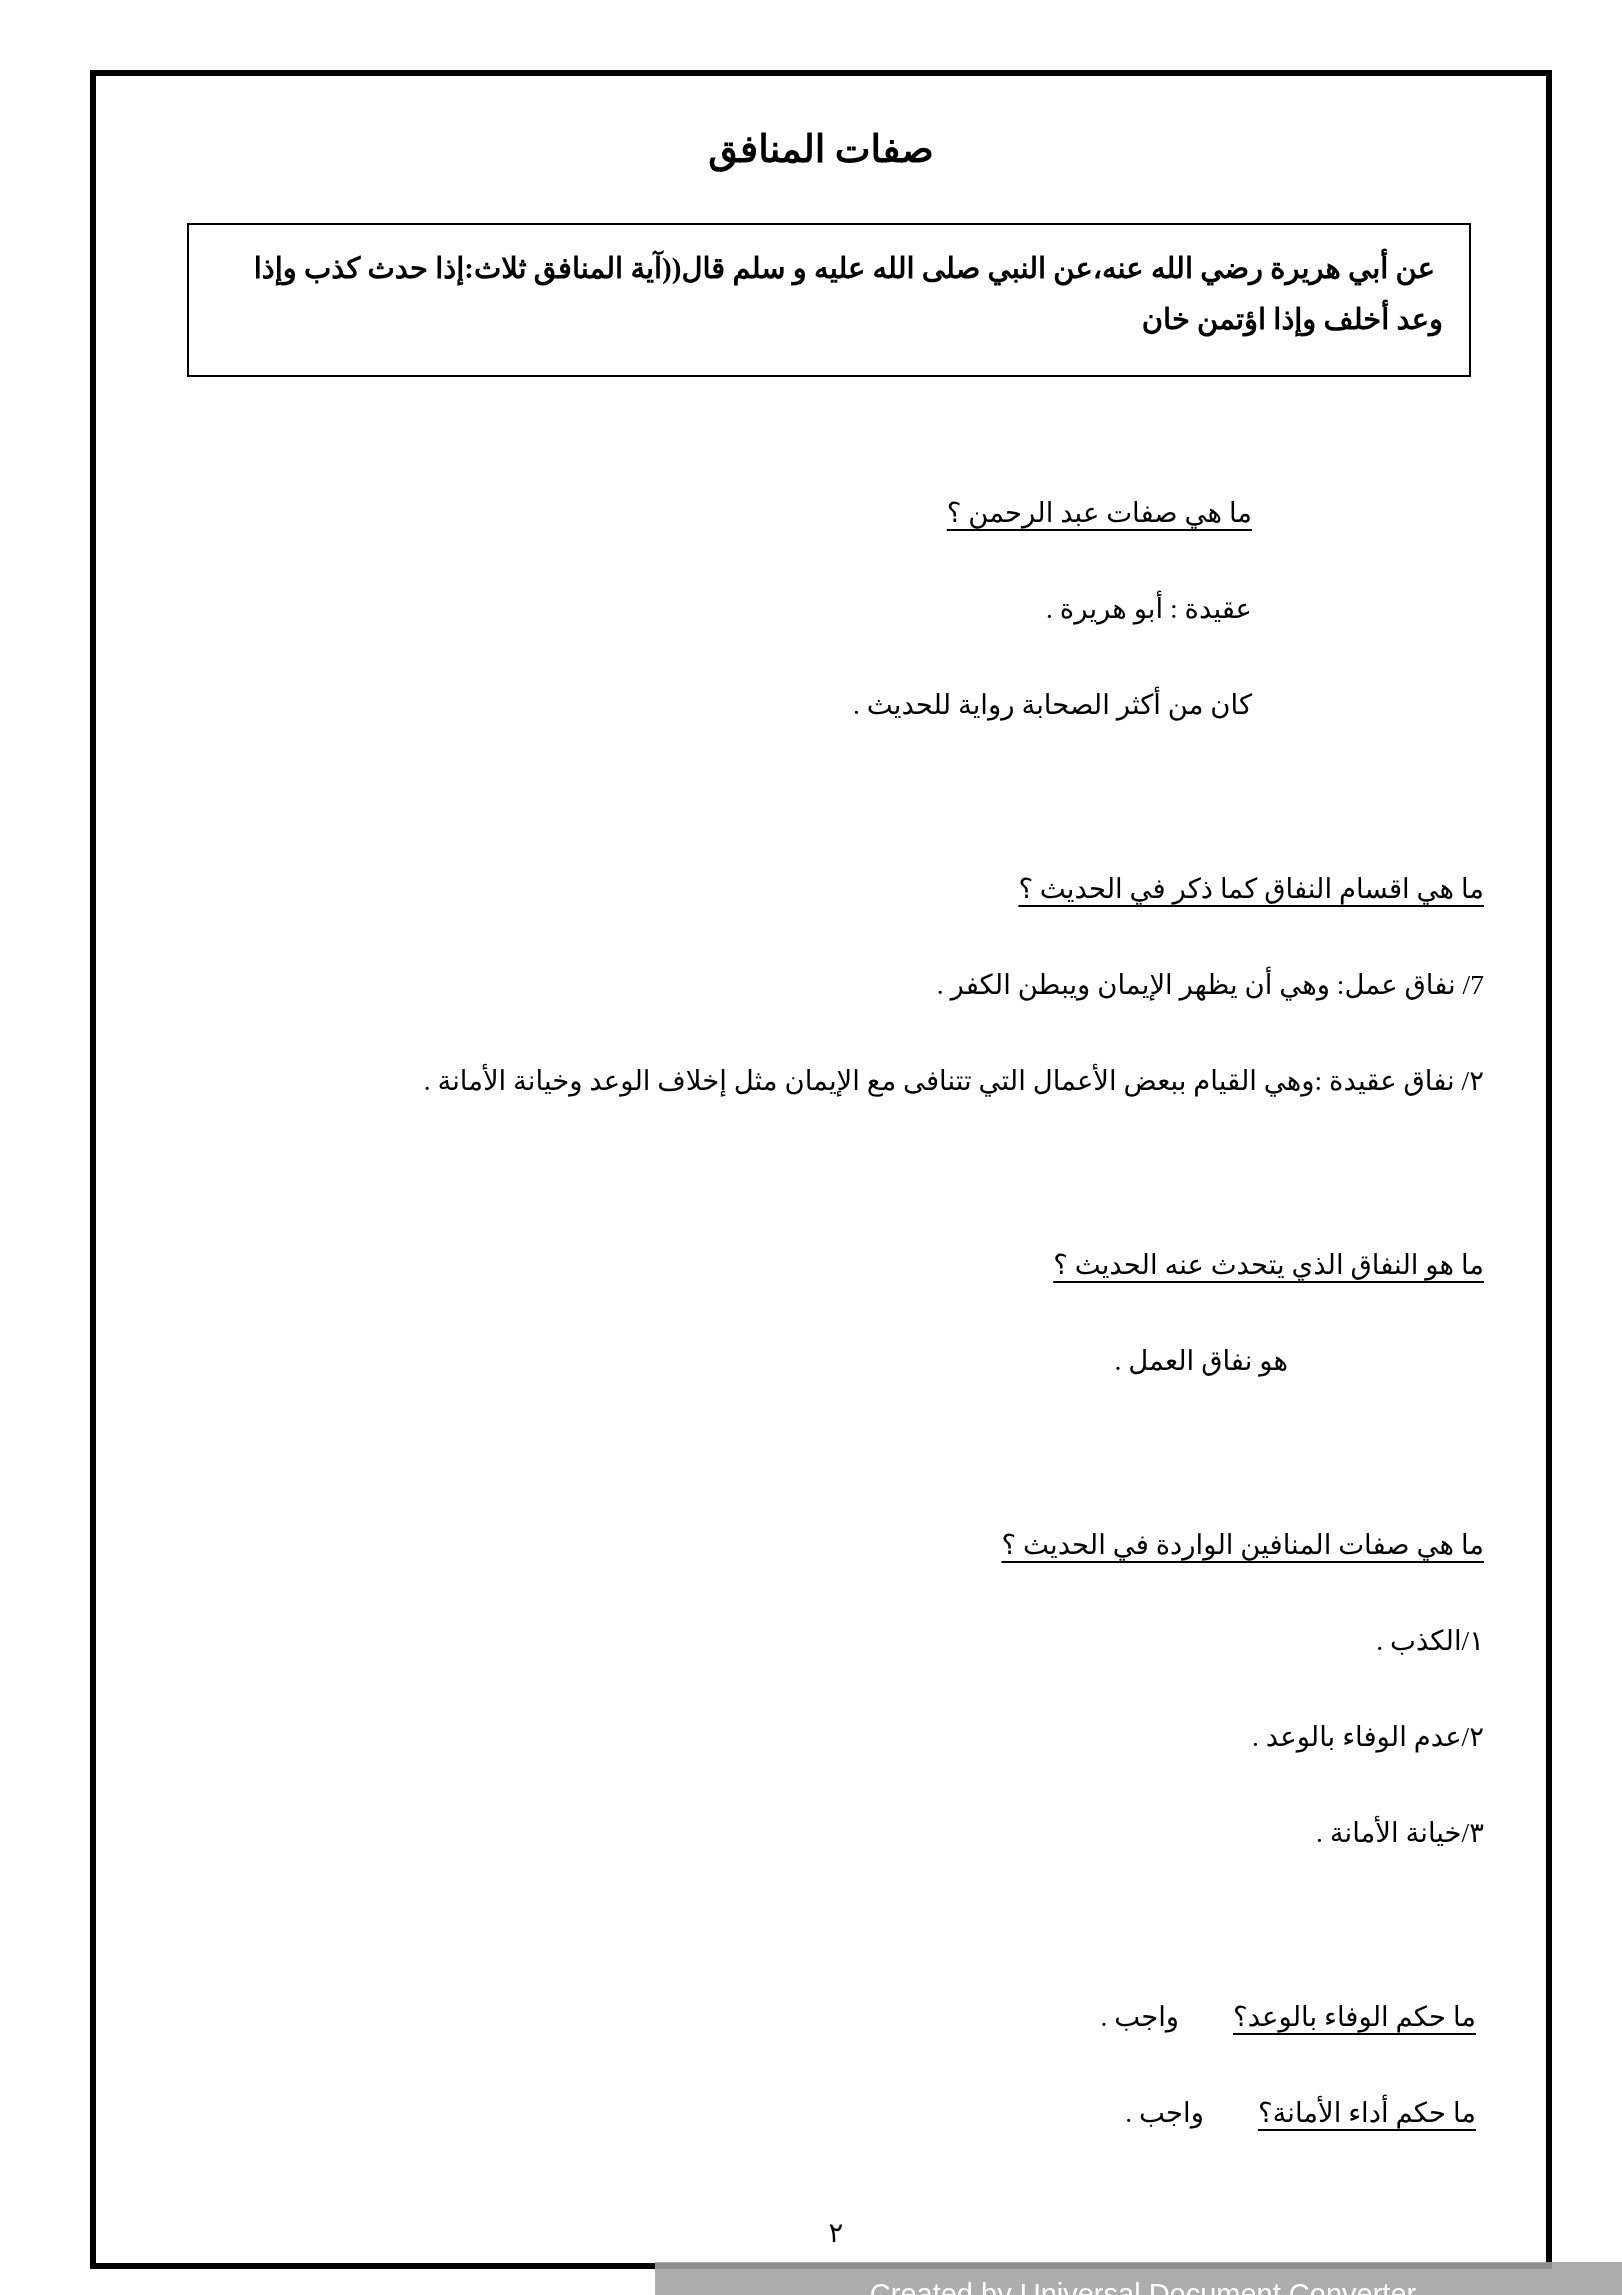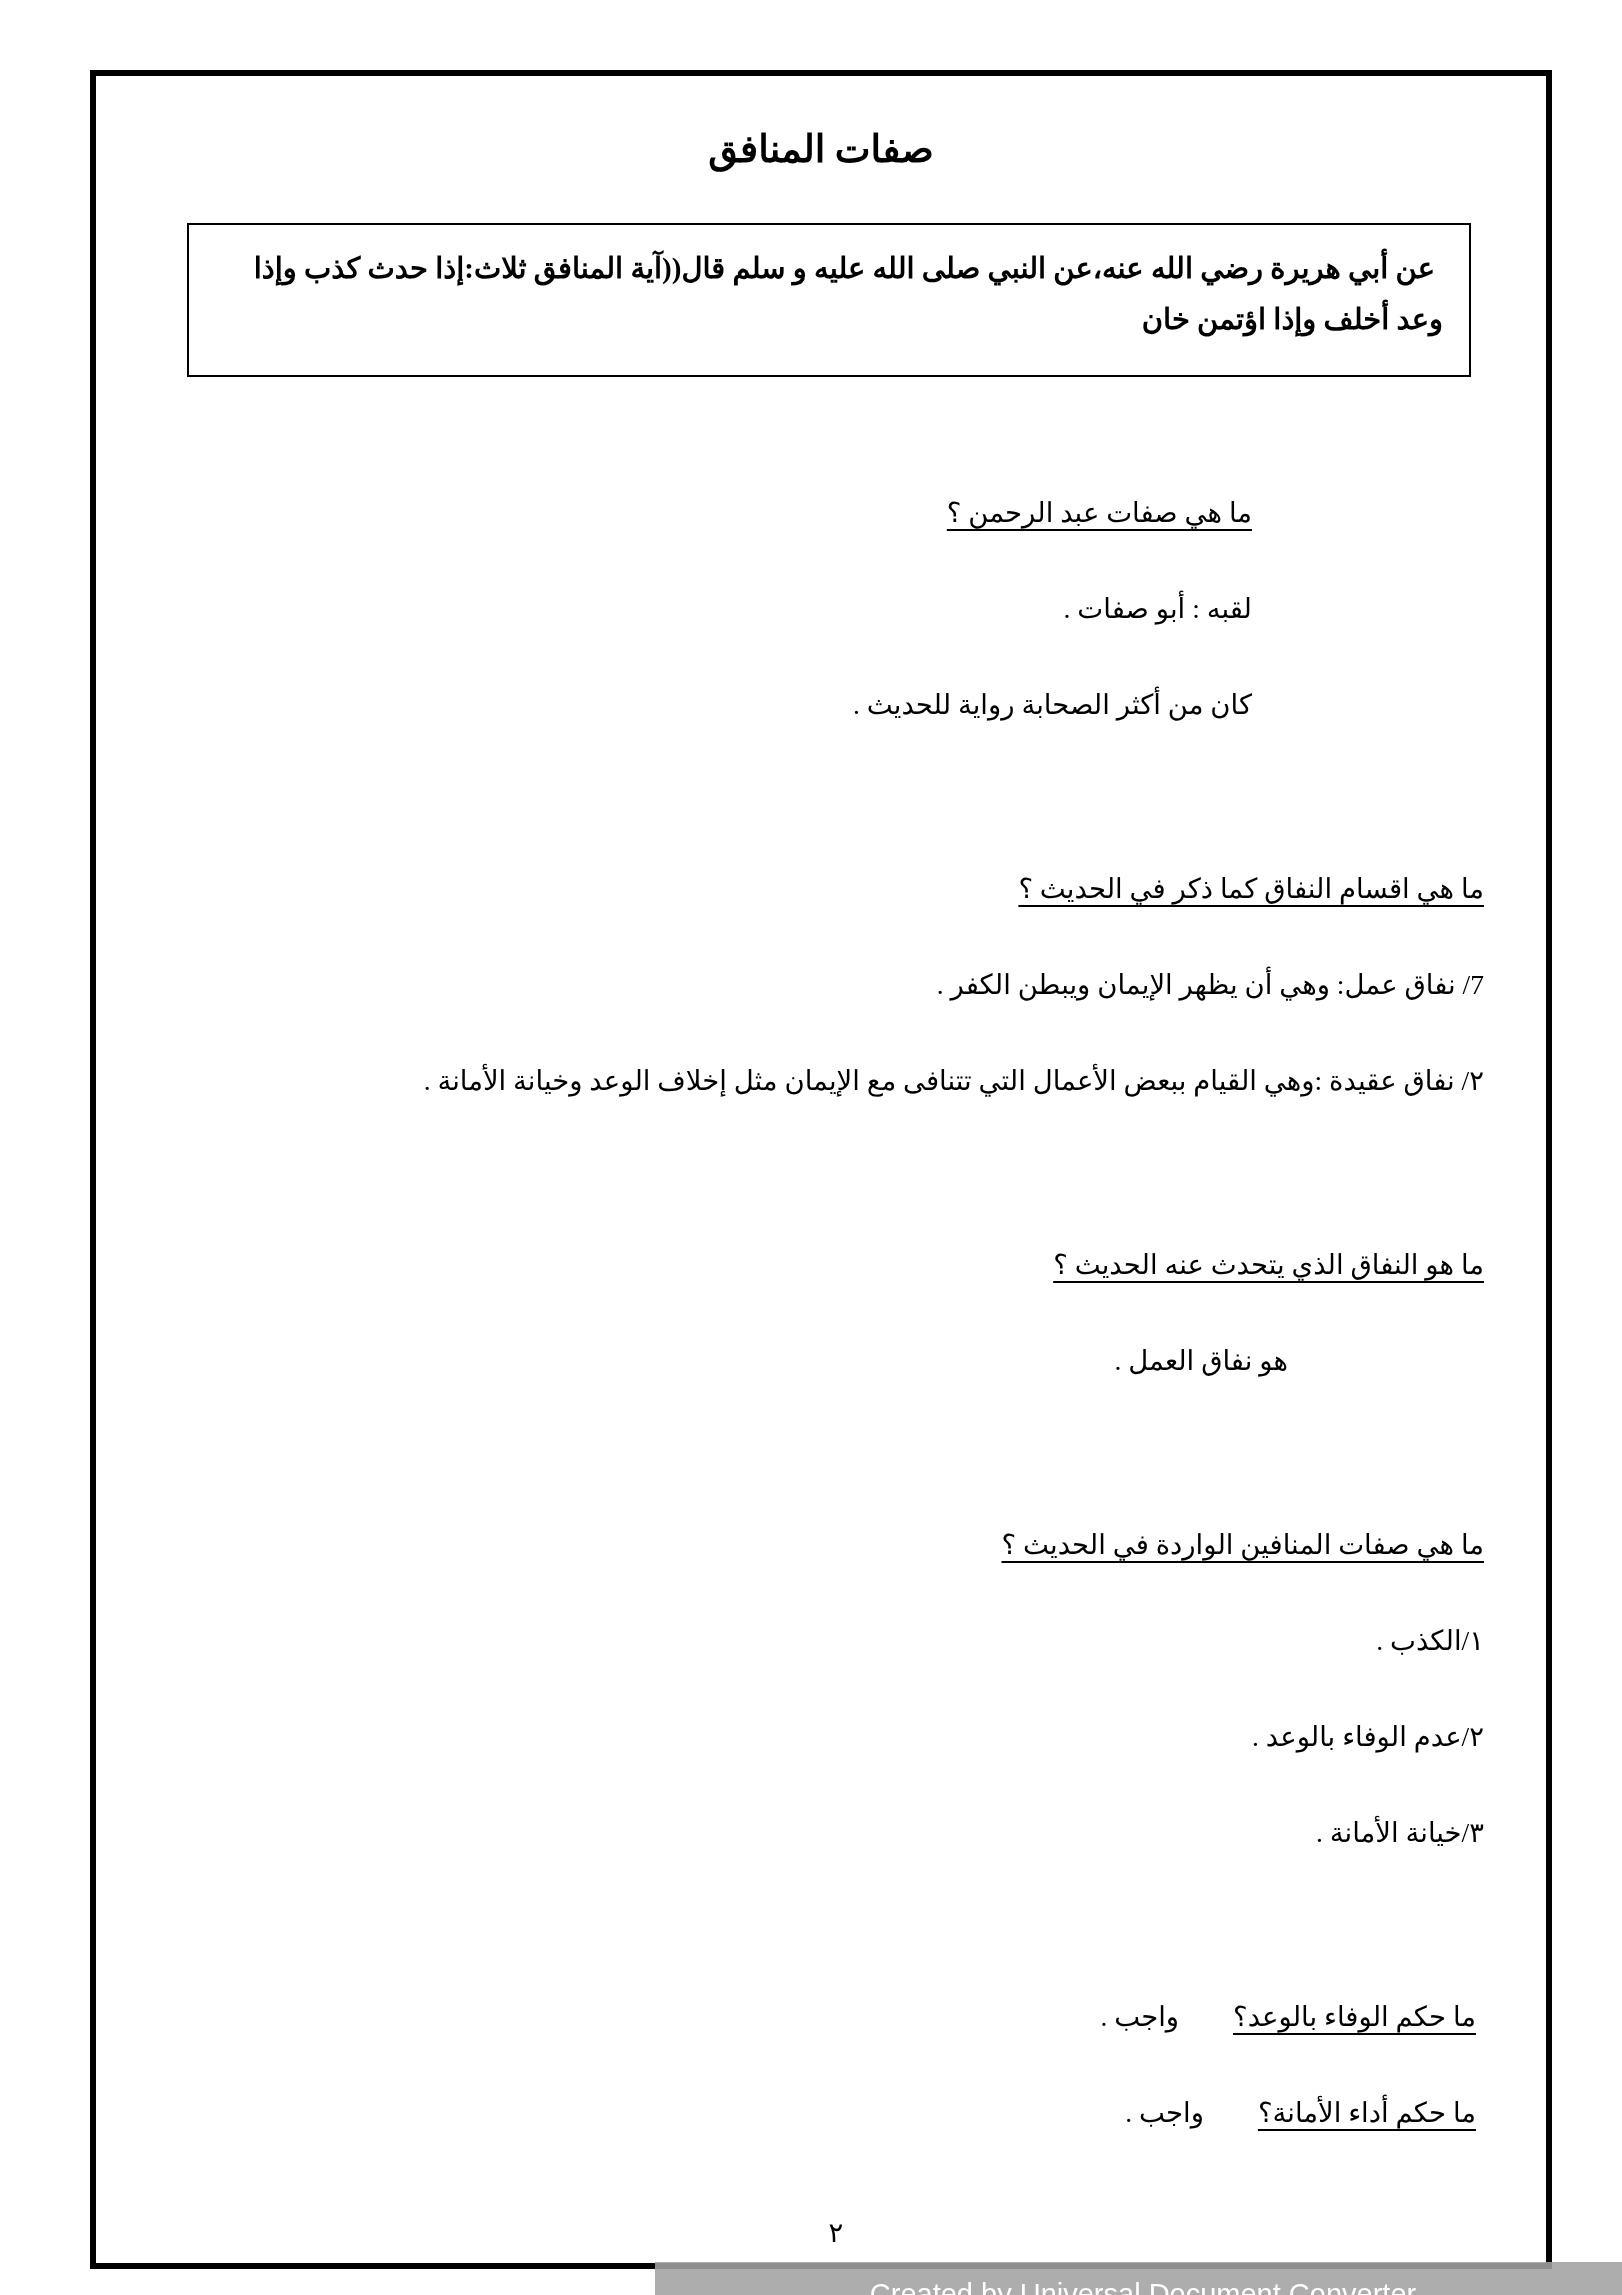--- a/index.html
+++ b/index.html
@@ -99,21 +99,21 @@
 
     <div class="hadith-box">
       <span>عن أبي هريرة رضي الله عنه،عن النبي صلى الله عليه و سلم قال((آية المنافق ثلاث:إذا حدث كذب وإذا وعد أخلف وإذا اؤتمن خان</span>
     </div>
 
     <div class="content">
 
 
       <div class="qa-section">
         <div class="line q ind-a">ما هي صفات عبد الرحمن ؟</div>
-        <div class="line ind-a">لقبه : أبو صفات .</div>
+        <div class="line ind-a">عقيدة : أبو هريرة .</div>
         <div class="line ind-a">كان من أكثر الصحابة رواية للحديث .</div>
       </div>
 
       <div class="qa-section">
         <div class="line q">ما هي اقسام النفاق كما ذكر في الحديث ؟</div>
         <div class="line">7/ نفاق عمل: وهي أن يظهر الإيمان ويبطن الكفر .</div>
         <div class="line">٢/ نفاق عقيدة :وهي القيام ببعض الأعمال التي تتنافى مع الإيمان مثل إخلاف الوعد وخيانة الأمانة .</div>
       </div>
 
       <div class="qa-section">

